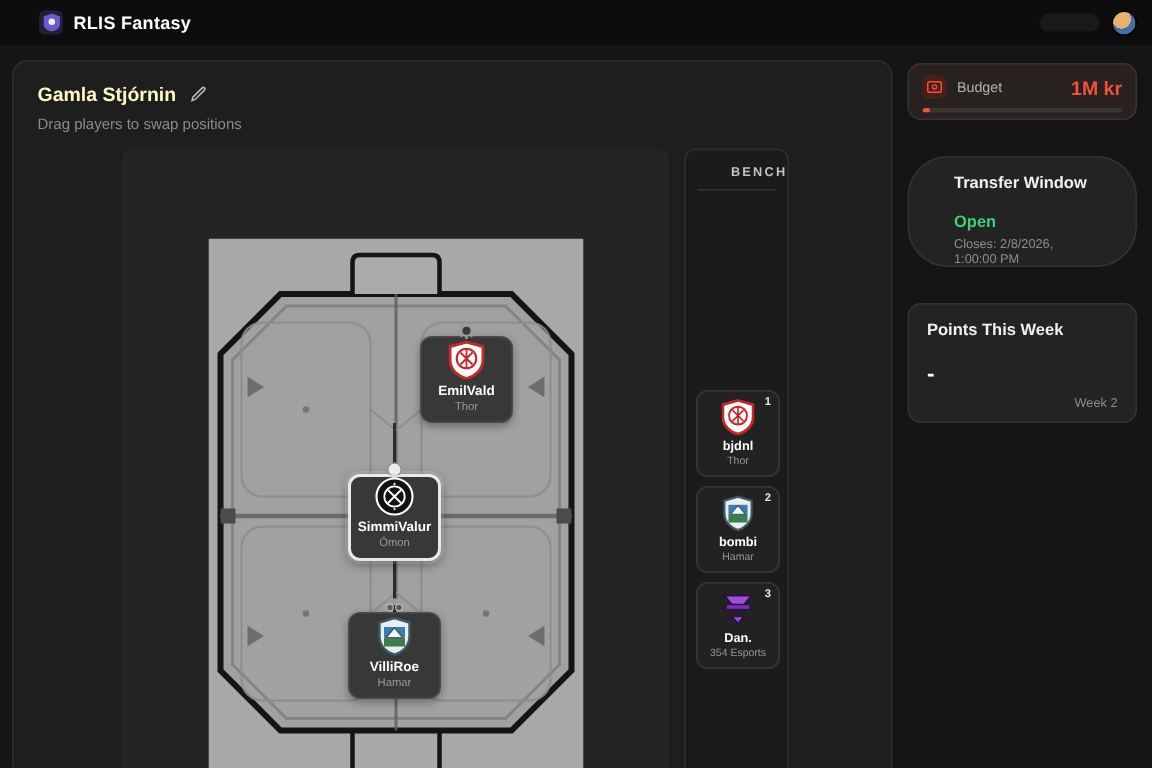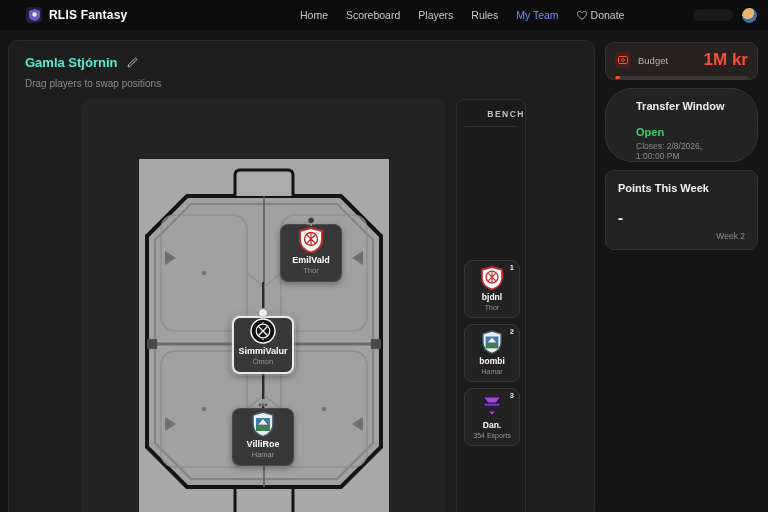--- a/index.html
+++ b/index.html
@@ -30,21 +30,21 @@
     background:radial-gradient(circle at 38% 32%, #e8b36a 0 45%, #3d6fa8 46% 75%, #16263c 76%);
     border:1px solid #000; cursor:pointer; }
 
   
   .panel {
     position:absolute; left:8px; top:40px; width:587px; height:480px;
     background:#1e1e1e; border:1px solid #2d2d2d; border-radius:10px;
   }
   .panel-header { padding:14px 16px 0 16px; }
   .team-row { display:flex; align-items:center; gap:10px; }
-  .team-name { font-size:13px; font-weight:bold; color:#5eead4; }
+  .team-name { font-size:13px; font-weight:bold; color:#fef9c3; }
   .edit-btn { background:none; border:none; cursor:pointer; padding:0; display:flex; }
   .hint { margin-top:8px; font-size:10px; color:#8b8b8b; }
 
   
   .field-wrap {
     position:absolute; left:72px; top:58px; width:365px; height:422px;
     background:#242424; border-radius:8px; overflow:hidden;
   }
   .pitch-svg { position:absolute; left:58px; top:60px; }
 
@@ -79,29 +79,29 @@
     display:flex; flex-direction:column; align-items:center; justify-content:flex-end;
     padding-bottom:5px; cursor:grab;
   }
   .bc-1 { top:160px; } .bc-2 { top:224px; } .bc-3 { top:288px; }
   .slot-badge { position:absolute; top:2px; right:5px; font-size:7.5px; font-weight:bold; color:#e8e8e8; }
   .b-logo { height:24px; display:flex; align-items:center; justify-content:center; margin-bottom:2px; }
   .b-name { font-size:8.5px; font-weight:bold; color:#fff; line-height:1.25; }
   .b-team { font-size:7px; color:#969696; line-height:1.3; }
 
   
-  .sidebar { position:absolute; left:605px; top:42px; width:153px; display:flex; flex-direction:column; gap:8px; }
+  .sidebar { position:absolute; left:605px; top:42px; width:153px; display:flex; flex-direction:column; gap:24px; }
   .side-card { background:#232323; border:1px solid #343434; border-radius:9px; }
 
   .budget-card { background:#272120; border:1px solid #403230; height:38px; padding:7px 9px 0 9px; }
   .budget-row { display:flex; align-items:center; gap:7px; }
   .budget-icon { width:16px; height:16px; border-radius:4px; background:#471f1a;
     display:flex; align-items:center; justify-content:center; }
   .budget-label { font-size:9.5px; color:#b5b0ae; flex:1; }
-  .budget-value { font-size:17px; font-weight:bold; color:#f4503a; }
+  .budget-value { font-size:13px; font-weight:bold; color:#f4503a; }
   .budget-bar { margin-top:6px; height:3px; border-radius:2px; background:#3c3634; position:relative; overflow:hidden; }
   .budget-fill { position:absolute; left:0; top:0; bottom:0; width:4%; background:#f4503a; border-radius:2px; }
 
   .tw-card { height:74px; padding:11px 30px;border-radius:27px; }
   .tw-title { font-size:11px; font-weight:bold; color:#f0f0f0; }
   .tw-status { margin-top:14px; font-size:11px; font-weight:bold; color:#3fce74; }
   .tw-closes { margin-top:3px; font-size:8.5px; color:#8d8d8d; }
 
   .pts-card { height:80px; padding:11px 12px; }
   .pts-title { font-size:11px; font-weight:bold; color:#f0f0f0; }
@@ -115,35 +115,20 @@
 
 <div class="nav">
   <div class="brand">
     <span class="brand-logo">
       <svg width="11" height="12" viewBox="0 0 11 12">
         <path d="M5.5 0 L11 2 V7 C11 10 8 11.6 5.5 12 C3 11.6 0 10 0 7 V2 Z" fill="#6a5acd"></path>
         <circle cx="5.5" cy="5.5" r="2.2" fill="#f3ede0"></circle>
       </svg>
     </span>
     <span class="brand-name">RLIS Fantasy</span>
-  </div>
-  <div class="nav-links">
-    <a class="nav-item">Home</a>
-    <a class="nav-item">Scoreboard</a>
-    <a class="nav-item">Players</a>
-    <a class="nav-item">Rules</a>
-    <a class="nav-item active">My Team</a>
-    <a class="nav-item">
-      <span>
-        <svg width="10" height="9" viewBox="0 0 10 9">
-          <path d="M5 8.3 C1.4 5.6 .4 4 .4 2.6 C.4 1.3 1.4 .4 2.6 .4 C3.6 .4 4.5 1 5 1.9 C5.5 1 6.4 .4 7.4 .4 C8.6 .4 9.6 1.3 9.6 2.6 C9.6 4 8.6 5.6 5 8.3 Z" fill="none" stroke="#c9c9c9" stroke-width="0.9"></path>
-        </svg>
-      </span>
-      <span>Donate</span>
-    </a>
   </div>
   <div class="nav-right">
     <span class="user-pill"></span>
     <span class="avatar"></span>
   </div>
 </div>
 
 <div class="panel">
   <div class="panel-header">
     <div class="team-row">

